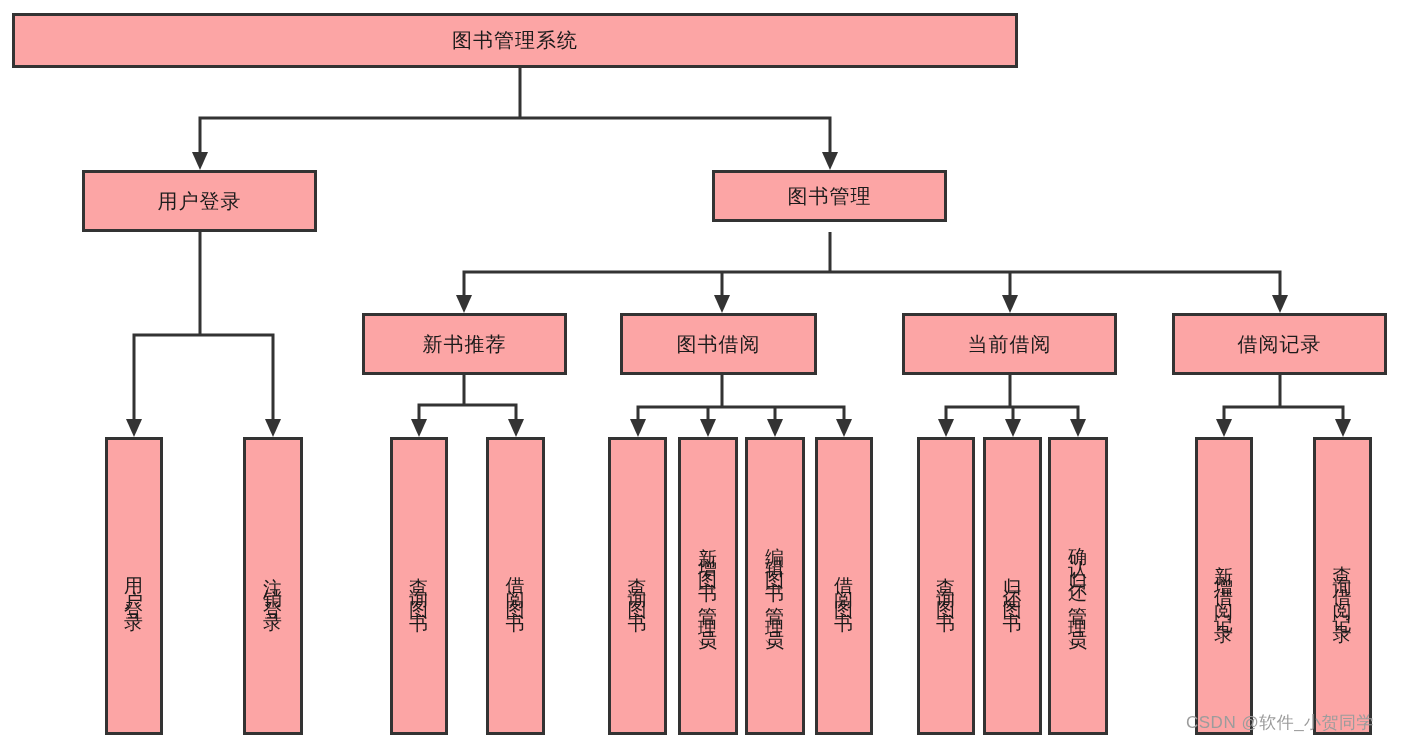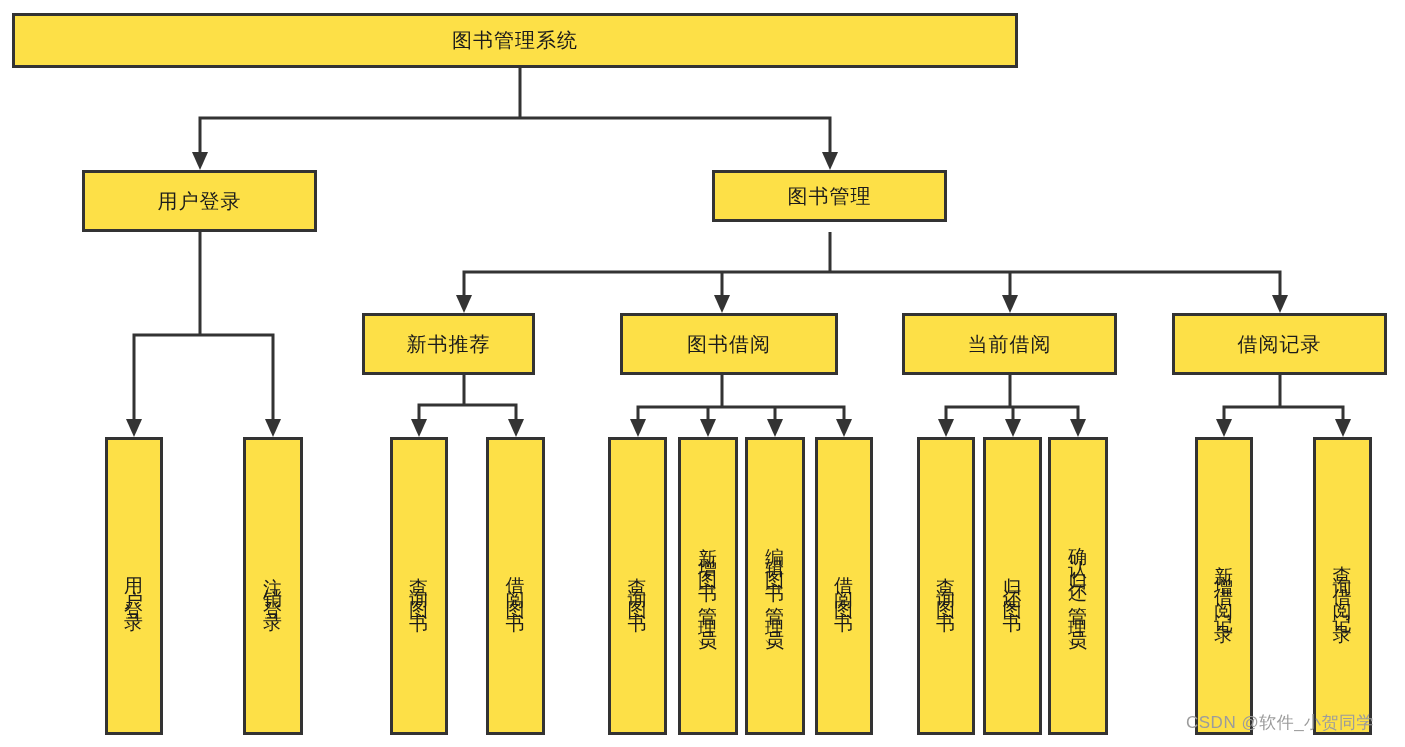--- a/index.html
+++ b/index.html
@@ -3,21 +3,21 @@
 <meta charset="utf-8">
 <style>
   html,body { margin:0; padding:0; background:#fff; }
   .canvas {
     position:relative; width:1405px; height:747px; background:#fff;
     font-family:"Liberation Sans","DejaVu Sans",sans-serif; overflow:hidden;
   }
   .wires { position:absolute; left:0; top:0; z-index:1; }
   .box {
     position:absolute; box-sizing:border-box;
-    border:3px solid #333; background:#fde047; color:#1b1b1b;
+    border:3px solid #333; background:#fca5a5; color:#1b1b1b;
     display:flex; align-items:center; justify-content:center;
     z-index:2;
   }
   .h-box { font-size:20px; letter-spacing:1px; }
   .leaf span {
     writing-mode:vertical-rl; text-orientation:mixed;
     font-size:19px; letter-spacing:12px; line-height:1;
   }
   .watermark {
     position:absolute; left:1186px; top:711px; z-index:5;
@@ -66,24 +66,24 @@
     <span>图书管理系统</span>
   </div>
 
   <div class="box h-box" style="left:82px;top:170px;width:235px;height:62px">
     <span>用户登录</span>
   </div>
   <div class="box h-box" style="left:712px;top:170px;width:235px;height:52px">
     <span>图书管理</span>
   </div>
 
-  <div class="box h-box" style="left:362px;top:313px;width:173px;height:62px">
+  <div class="box h-box" style="left:362px;top:313px;width:205px;height:62px">
     <span>新书推荐</span>
   </div>
-  <div class="box h-box" style="left:620px;top:313px;width:218px;height:62px">
+  <div class="box h-box" style="left:620px;top:313px;width:197px;height:62px">
     <span>图书借阅</span>
   </div>
   <div class="box h-box" style="left:902px;top:313px;width:215px;height:62px">
     <span>当前借阅</span>
   </div>
   <div class="box h-box" style="left:1172px;top:313px;width:215px;height:62px">
     <span>借阅记录</span>
   </div>
 
   <div class="box leaf" style="left:105px;top:437px;width:58px;height:298px">

